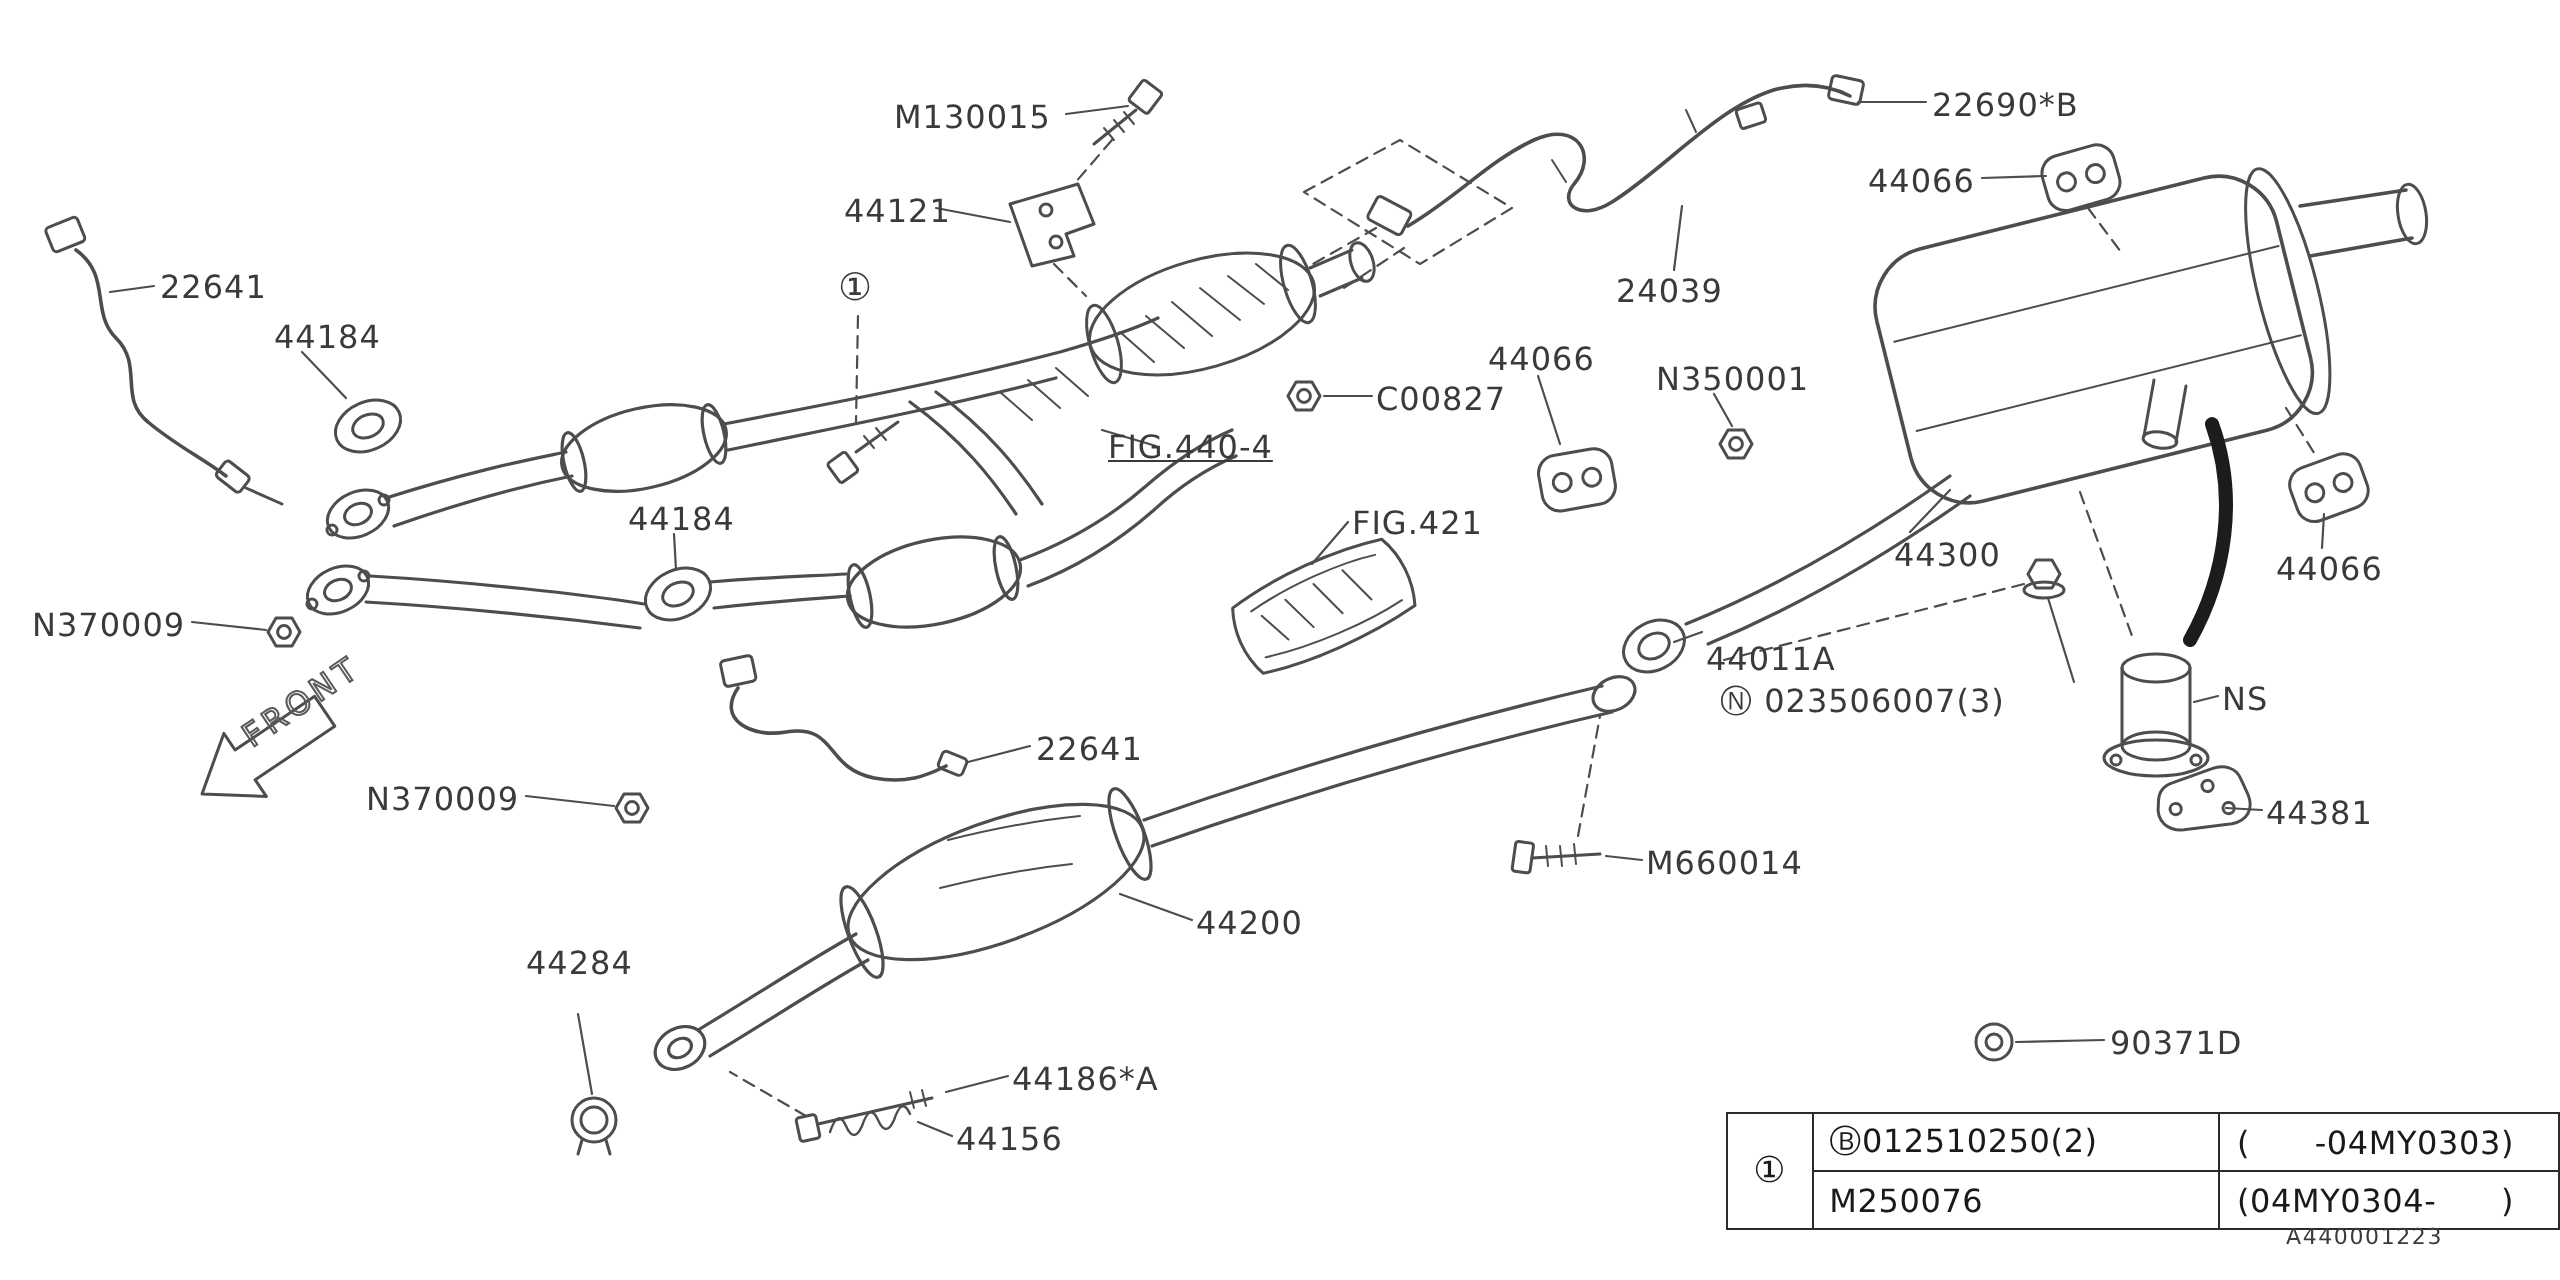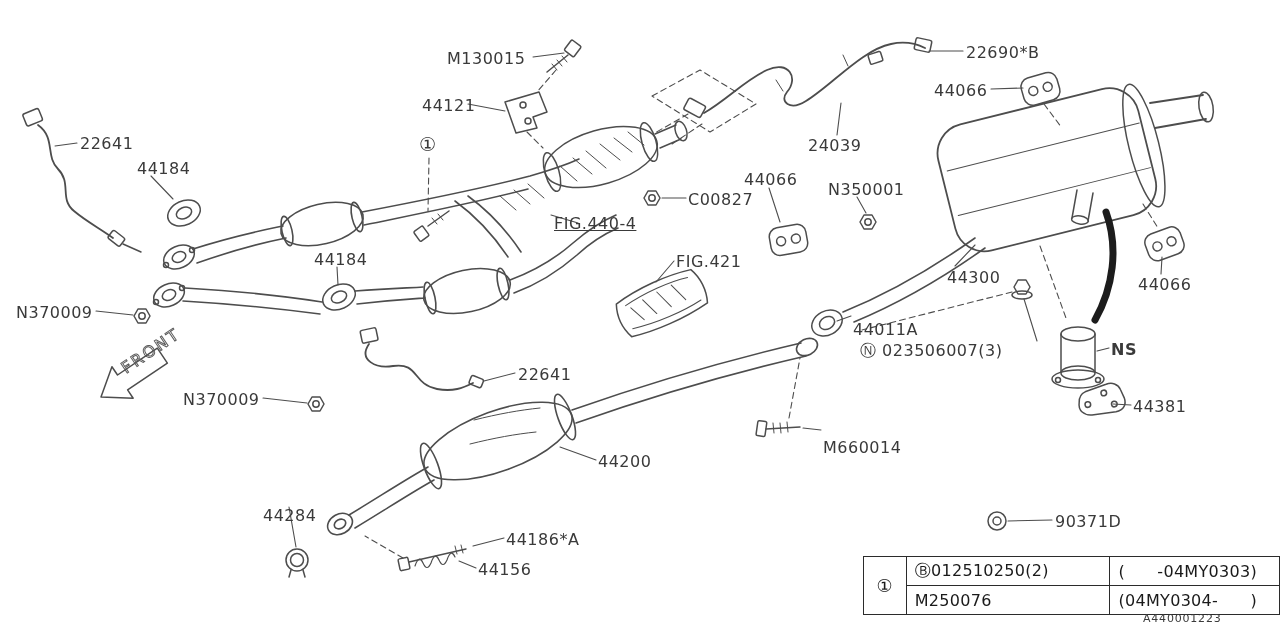--- a/index.html
+++ b/index.html
@@ -318,27 +318,27 @@
       <span class="lbl" style="left: 554px; top: 215px; text-decoration: underline;">FIG.440-4</span>
       <span class="lbl" style="left: 744px; top: 171px;">44066</span>
       <span class="lbl" style="left: 828px; top: 181px;">N350001</span>
       <span class="lbl" style="left: 314px; top: 251px;">44184</span>
       <span class="lbl" style="left: 676px; top: 253px;">FIG.421</span>
       <span class="lbl" style="left: 932px; top: 269px; margin-left: 15px;">44300</span>
       <span class="lbl" style="left: 1138px; top: 276px;">44066</span>
       <span class="lbl" style="left: 16px; top: 304px;">N370009</span>
       <span class="lbl" style="left: 853px; top: 309px; margin-top: 12px;">44011A</span>
       <span class="lbl" style="left: 860px; top: 342px; text-align: center;">Ⓝ 023506007(3)</span>
-      <span class="lbl" style="left: 1111px; top: 341px; font-weight: bold;">NS</span>
+      <span class="lbl" style="left: 1111px; top: 341px;">NS</span>
       <span class="lbl" style="left: 518px; top: 366px;">22641</span>
       <span class="lbl" style="left: 183px; top: 391px;">N370009</span>
       <span class="lbl" style="left: 1133px; top: 398px;">44381</span>
-      <span class="lbl" style="left: 823px; top: 423px; margin-top: 16px;">M660014</span>
+      <span class="lbl" style="left: 823px; top: 423px;">M660014</span>
       <span class="lbl" style="left: 598px; top: 453px;">44200</span>
-      <span class="lbl" style="left: 263px; top: 507px;">44284</span>
+      <span class="lbl" style="left: 263px; top: 473px;">44284</span>
       <span class="lbl" style="left: 1055px; top: 513px;">90371D</span>
       <span class="lbl" style="left: 506px; top: 531px;">44186*A</span>
       <span class="lbl" style="left: 478px; top: 561px;">44156</span>
     </div>
 
   <table id="ptable">
     <tbody>
         <tr>
       <td class="refcell" rowspan="2">①</td>
       <td class="partcell">Ⓑ012510250(2)</td>

